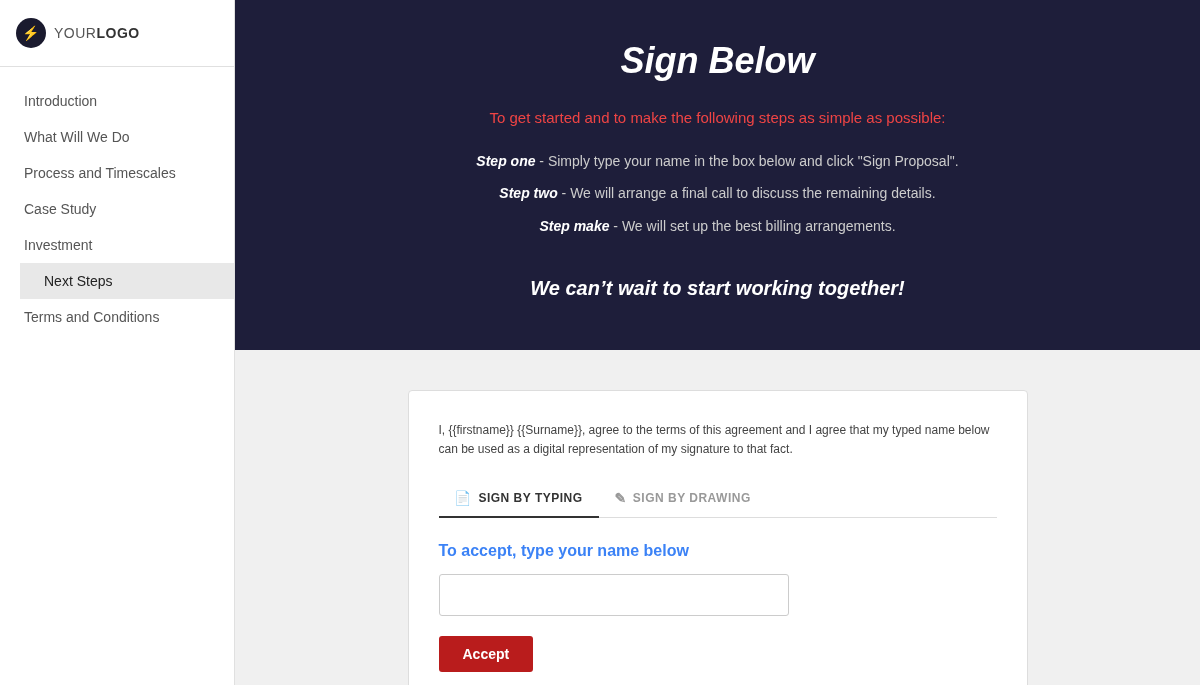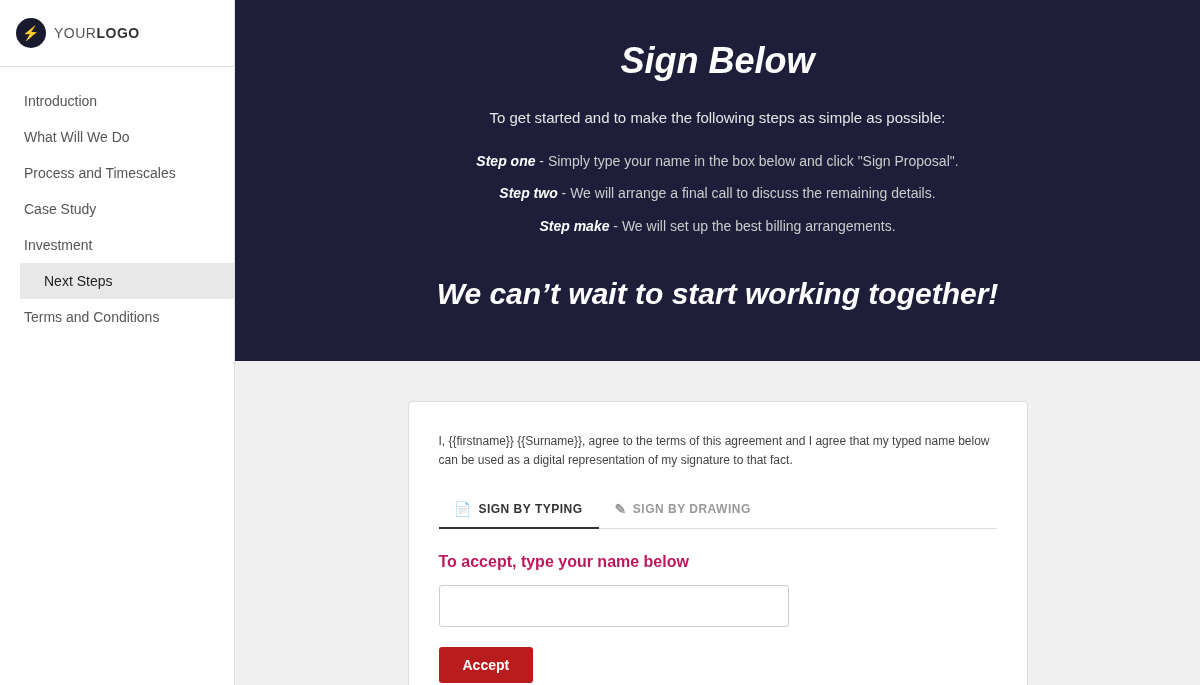--- a/index.html
+++ b/index.html
@@ -90,35 +90,35 @@
     #hero-title {
       font-size: 36px;
       font-weight: 900;
       font-style: italic;
       color: white;
       margin-bottom: 24px;
     }
 
     #hero-subtitle {
       font-size: 15px;
-      color: #e5e5e5;
+      color: #ef4444;
       margin-bottom: 20px;
       line-height: 1.6;
     }
 
     .hero-step {
       font-size: 14px;
       color: #ccc;
       margin-bottom: 10px;
       line-height: 1.6;
     }
     .hero-step em { font-style: italic; font-weight: bold; color: white; }
 
     #hero-tagline {
-      font-size: 30px;
+      font-size: 20px;
       font-weight: 900;
       font-style: italic;
       color: white;
       margin-top: 30px;
     }
 
     
     #sign-section {
       background: #f0f0f0;
       padding: 40px 60px;
@@ -167,21 +167,21 @@
       border-bottom: 2px solid #333;
     }
 
     .tab-icon {
       font-size: 14px;
     }
 
     #name-label {
       font-size: 16px;
       font-weight: bold;
-      color: #be185d;
+      color: #3b82f6;
       margin-bottom: 14px;
       display: block;
     }
 
     #name-input {
       width: 350px;
       height: 42px;
       border: 1px solid #ccc;
       border-radius: 3px;
       padding: 8px 12px;

